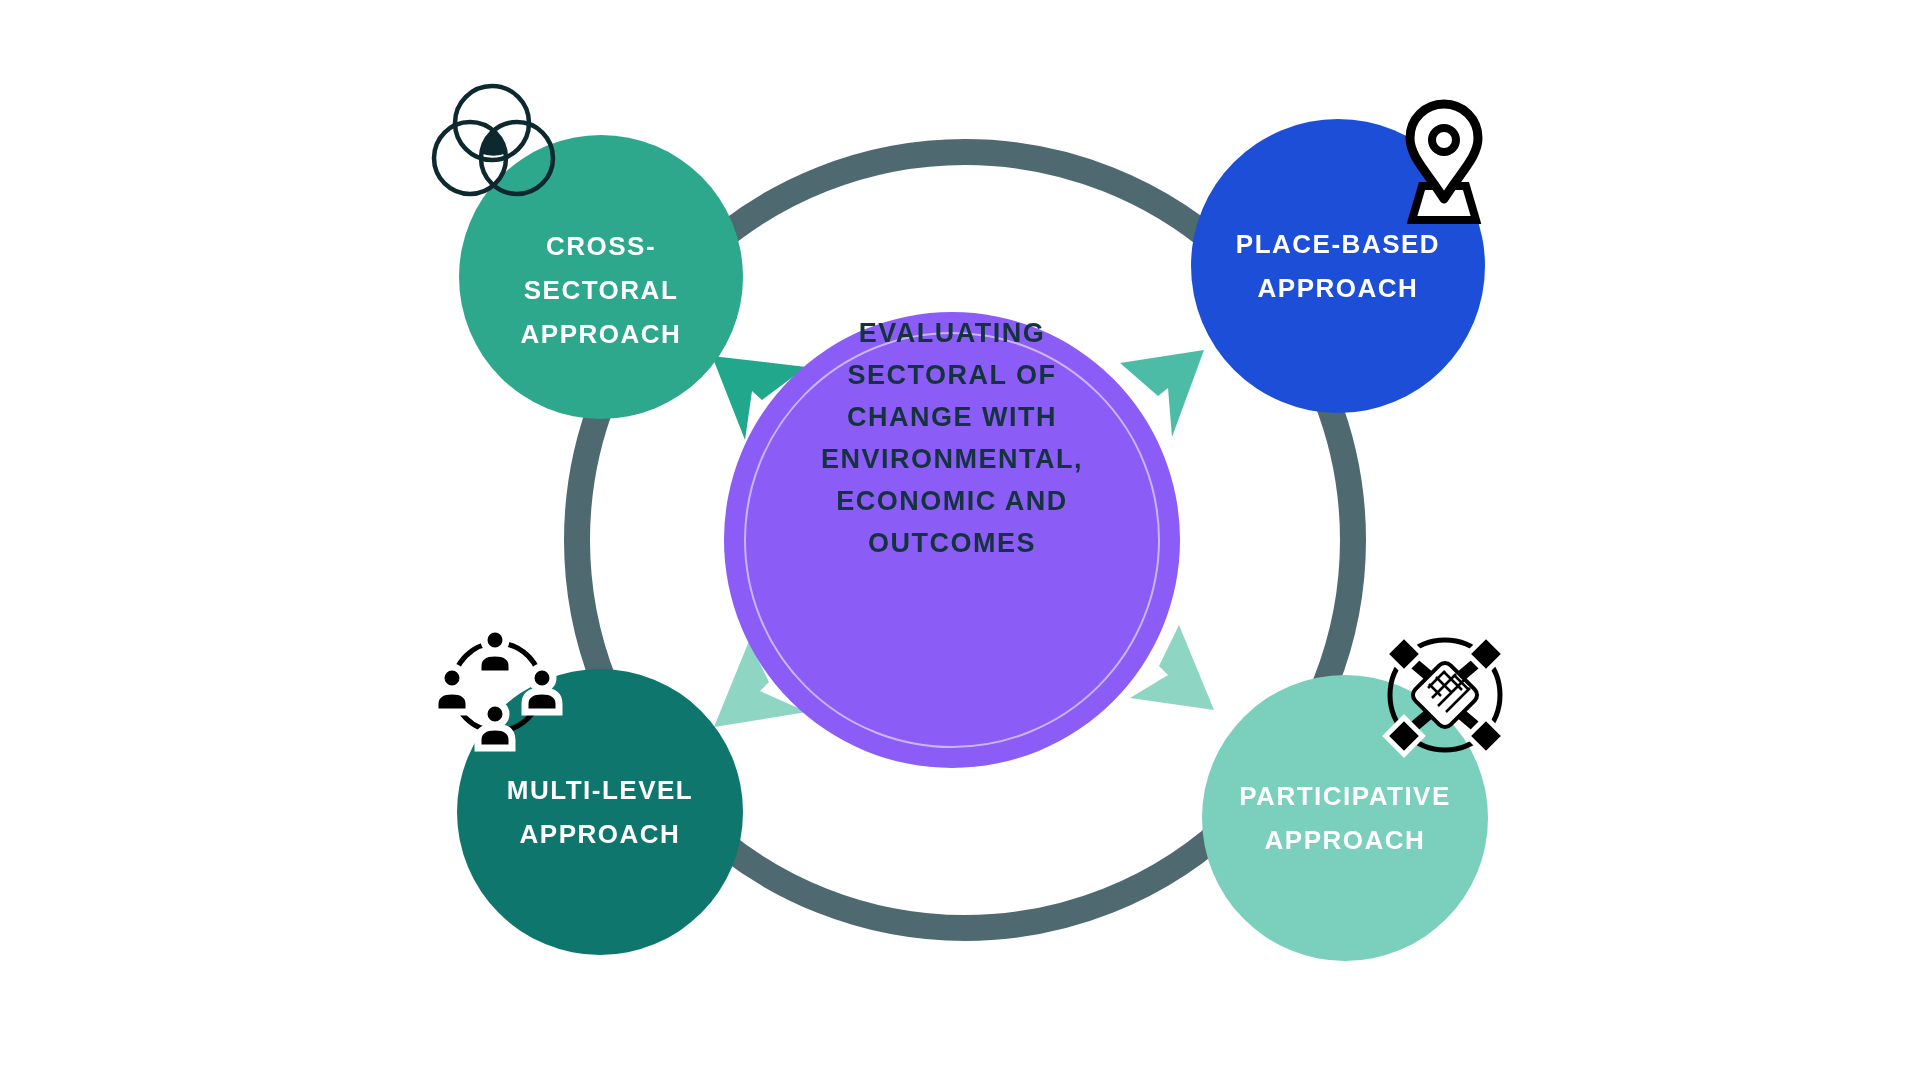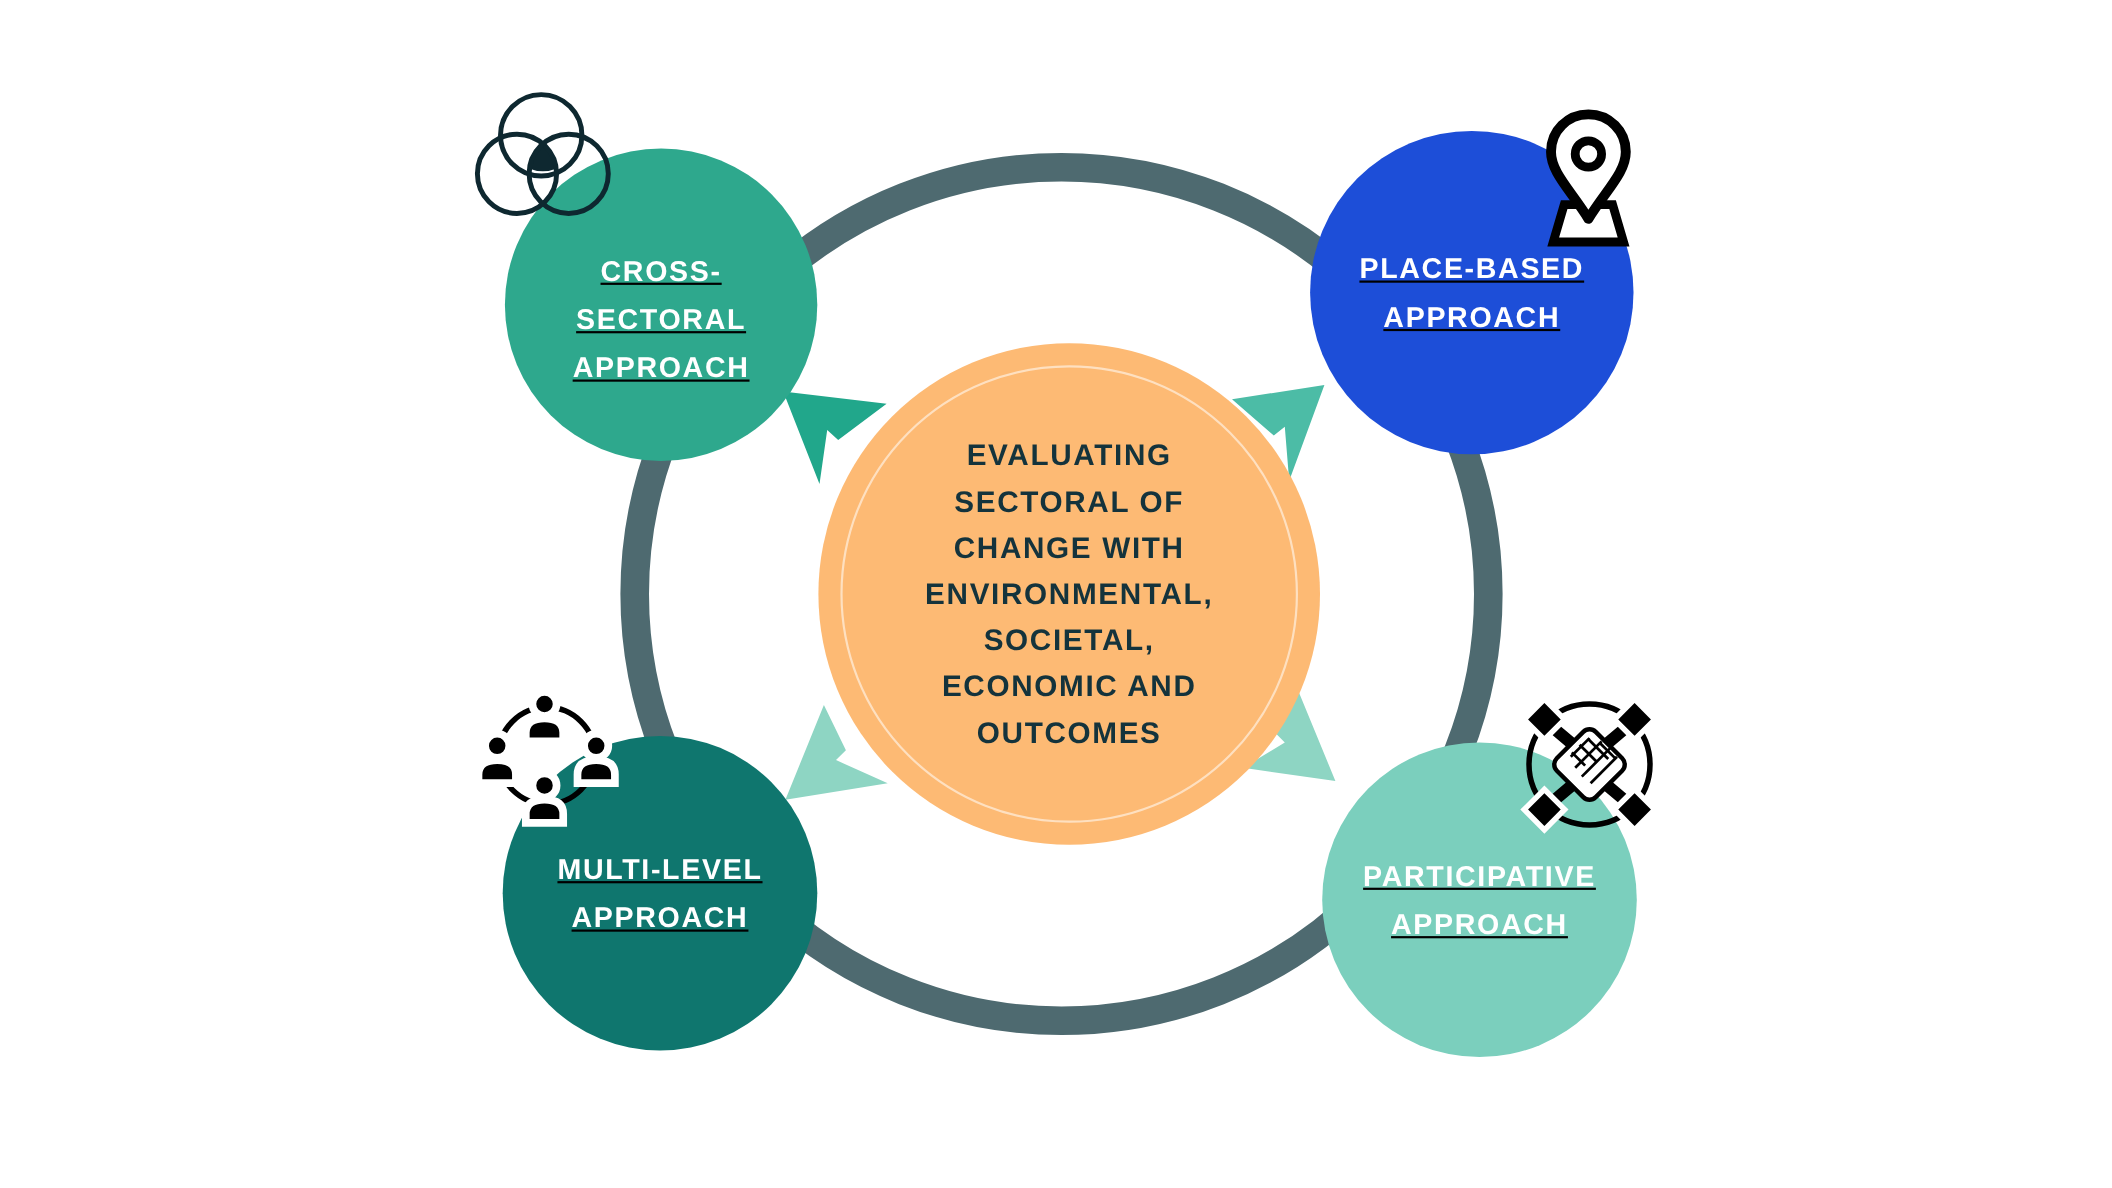--- a/index.html
+++ b/index.html
@@ -3,29 +3,29 @@
 <meta charset="utf-8">
 <style>
   html,body{margin:0;padding:0;background:#ffffff;}
   .stage{
     position:relative;width:1920px;height:1080px;background:#ffffff;overflow:hidden;
     font-family:"Liberation Sans",sans-serif;
   }
   .layer{position:absolute;left:0;top:0;}
   .node{
     position:absolute;border-radius:50%;display:flex;flex-direction:column;
-    justify-content:center;text-align:center;z-index:2;text-decoration:underline;
+    justify-content:center;text-align:center;z-index:2;
   }
   .node .label-line{
     display:block;color:#ffffff;font-weight:700;font-size:26px;line-height:44px;
     letter-spacing:1.5px;
   }
   .center-circle{
-    position:absolute;left:744px;top:312px;width:456px;height:456px;border-radius:50%;
-    background:#fdba74;display:flex;align-items:center;justify-content:center;z-index:1;
+    position:absolute;left:724px;top:312px;width:456px;height:456px;border-radius:50%;
+    background:#8b5cf6;display:flex;align-items:flex-start;justify-content:center;z-index:1;
   }
   .center-inner-ring{
     position:absolute;left:20px;top:20px;right:20px;bottom:20px;border-radius:50%;
     border:2px solid rgba(255,255,255,0.55);
   }
   .center-text{position:relative;text-align:center;}
   .center-text .center-line{
     display:block;color:#14333c;font-weight:700;font-size:27px;line-height:42px;
     letter-spacing:1.5px;
   }
@@ -45,21 +45,20 @@
     <polygon points="1179,625 1159,666 1168,675 1130,698 1214,710" fill="#8ed5c3"></polygon>
   </svg>
 
   <div class="center-circle">
     <div class="center-inner-ring"></div>
     <div class="center-text">
       <span class="center-line">EVALUATING</span>
       <span class="center-line">SECTORAL OF</span>
       <span class="center-line">CHANGE WITH</span>
       <span class="center-line">ENVIRONMENTAL,</span>
-      <span class="center-line">SOCIETAL,</span>
       <span class="center-line">ECONOMIC AND</span>
       <span class="center-line">OUTCOMES</span>
     </div>
   </div>
 
   <div class="node" style="left:459px;top:135px;width:284px;height:284px;background:#2ea88d;padding-top:26px;box-sizing:border-box;">
     <span class="label-line">CROSS-</span>
     <span class="label-line">SECTORAL</span>
     <span class="label-line">APPROACH</span>
   </div>

